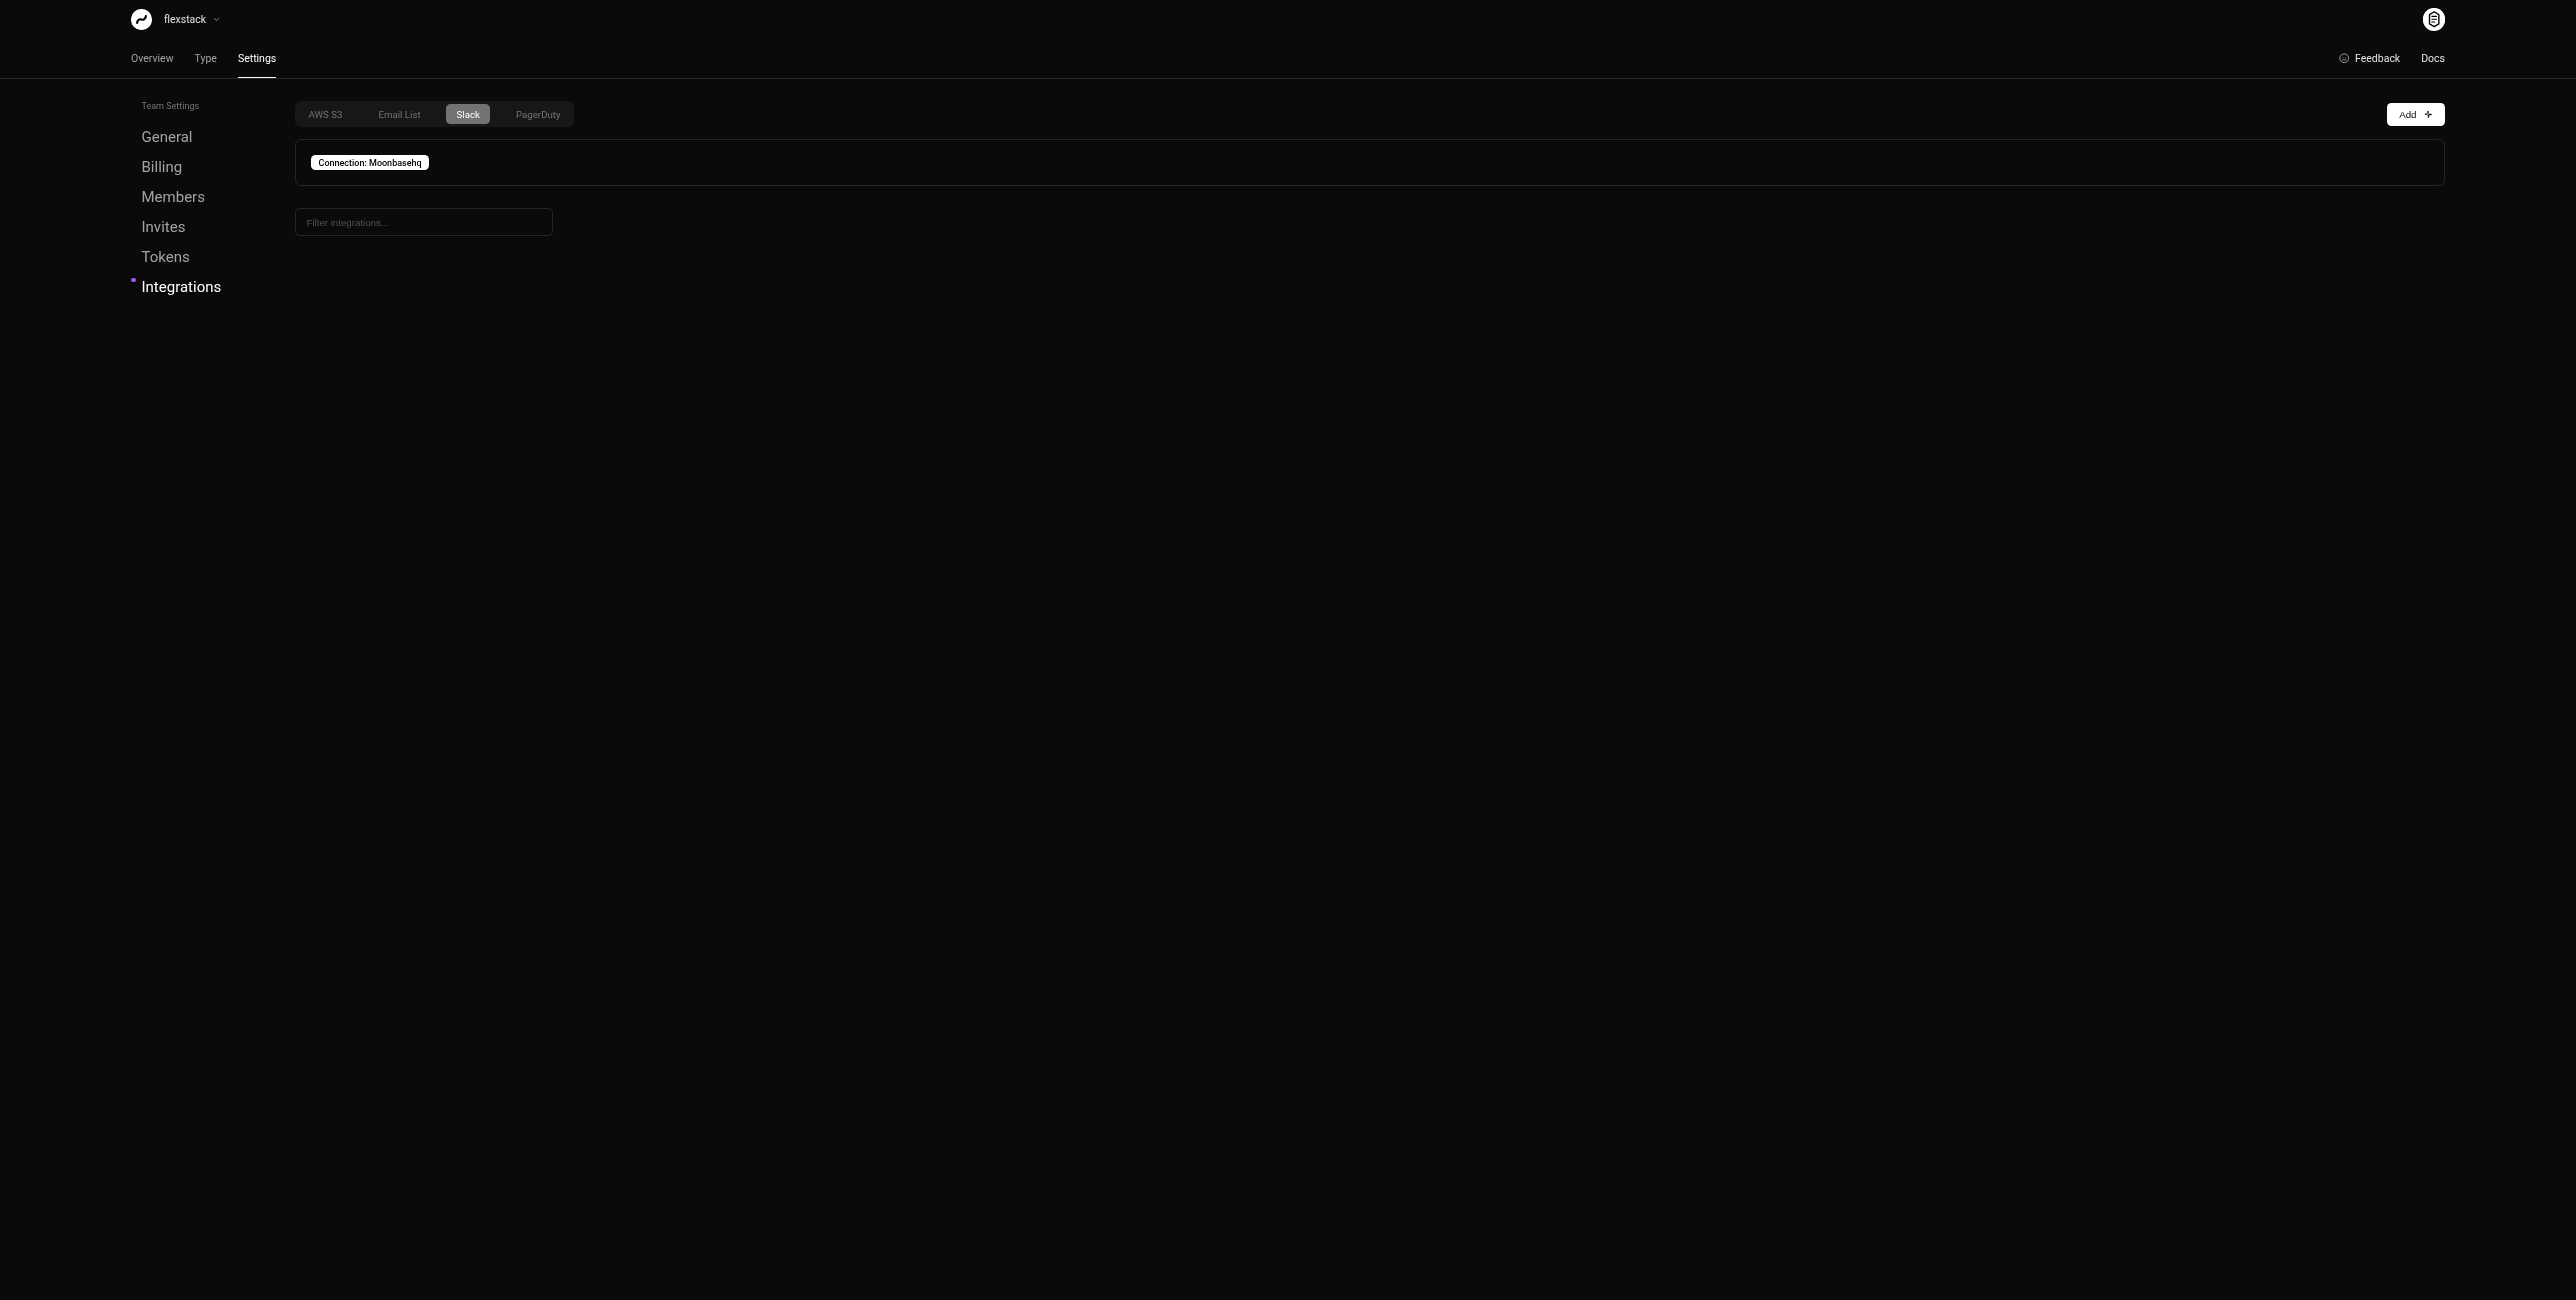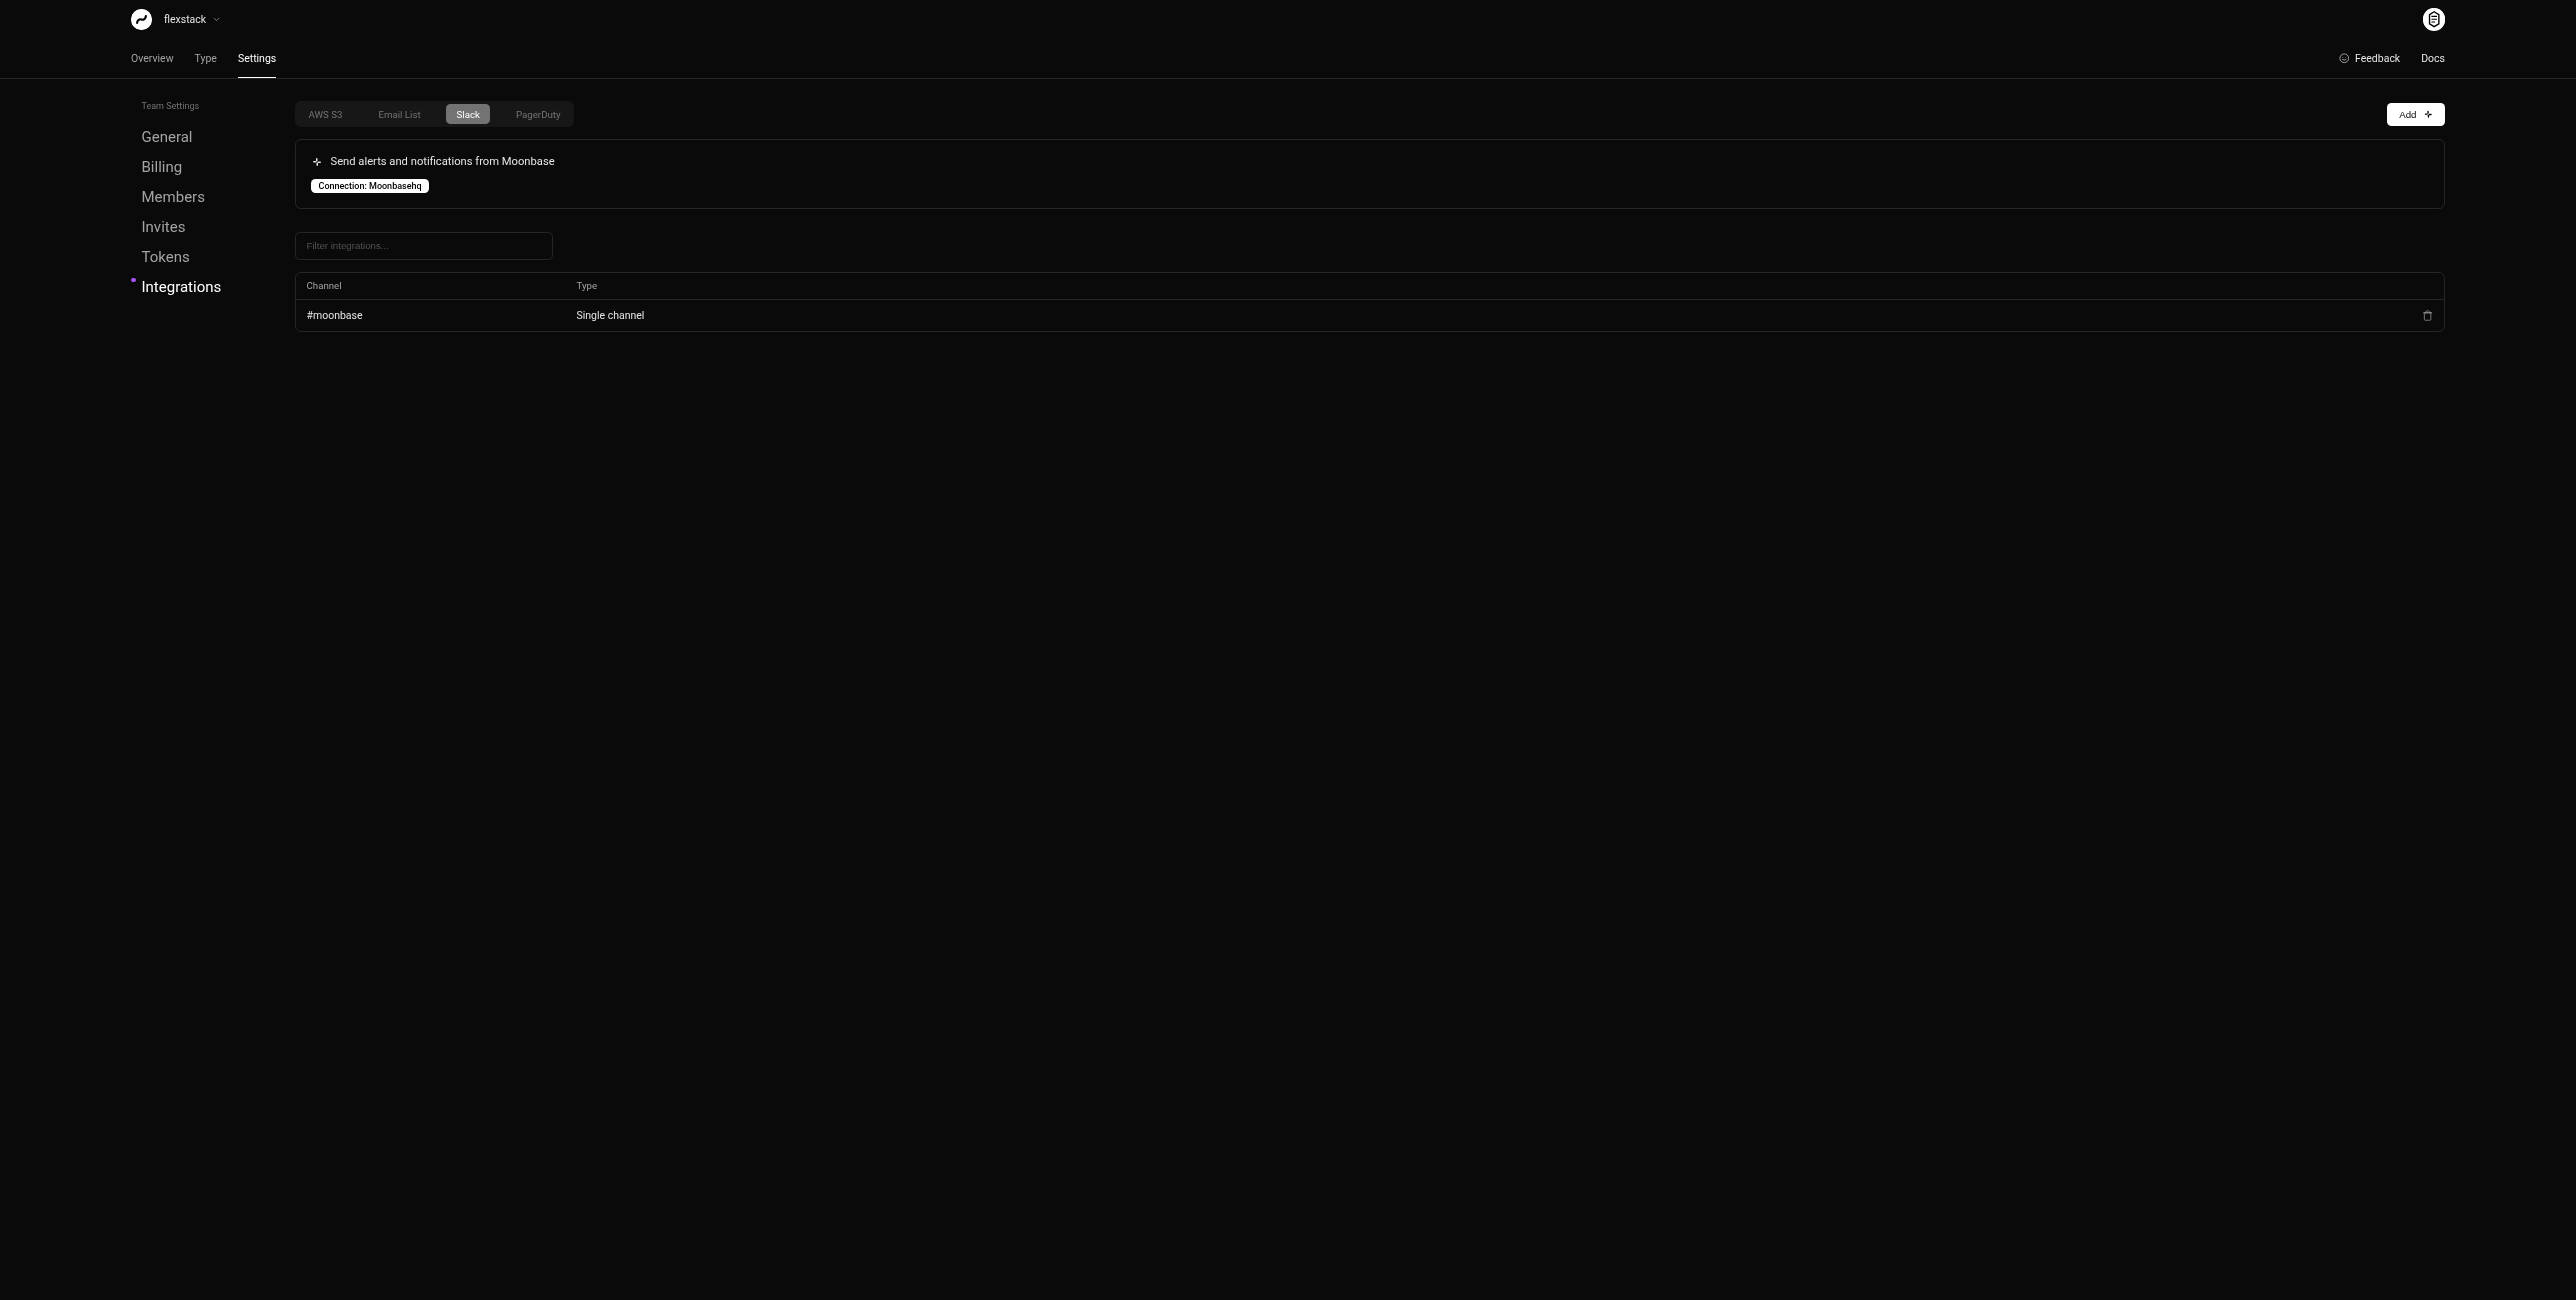--- a/index.html
+++ b/index.html
@@ -403,49 +403,22 @@
           <rect x="4" y="10" width="7" height="3" rx="1.5" fill="#000"></rect>
           <rect x="13" y="11" width="7" height="3" rx="1.5" fill="#000"></rect>
           <rect x="10" y="4" width="3" height="7" rx="1.5" fill="#000"></rect>
           <rect x="11" y="13" width="3" height="7" rx="1.5" fill="#000"></rect>
         </svg>
       </button>
     </div>
     
     
     <div class="integration-card">
-      <div class="integration-card-header">
-        <svg width="12" height="12" viewBox="0 0 24 24">
-          <rect x="4" y="10" width="7" height="3" rx="1.5" fill="#e5e5e5"></rect>
-          <rect x="13" y="11" width="7" height="3" rx="1.5" fill="#e5e5e5"></rect>
-          <rect x="10" y="4" width="3" height="7" rx="1.5" fill="#e5e5e5"></rect>
-          <rect x="11" y="13" width="3" height="7" rx="1.5" fill="#e5e5e5"></rect>
-        </svg>
-        <span class="integration-title">Send alerts and notifications from Moonbase</span>
-      </div>
       <span class="connection-badge">Connection: Moonbasehq</span>
     </div>
     
     
     <input type="text" class="filter-input" placeholder="Filter integrations..." style="">
     
     
-    <div class="integrations-table">
-      <div class="table-header">
-        <div class="table-header-cell col-channel">Channel</div>
-        <div class="table-header-cell col-type">Type</div>
-        <div class="col-actions"></div>
-      </div>
-      <div class="table-row">
-        <div class="table-cell col-channel">#moonbase</div>
-        <div class="table-cell col-type">Single channel</div>
-        <div class="col-actions">
-          <div class="delete-btn">
-            <svg width="11.2" height="11.2" viewBox="0 0 24 24" fill="none">
-              <path d="M3 6h18M8 6V4a2 2 0 012-2h4a2 2 0 012 2v2m3 0v14a2 2 0 01-2 2H7a2 2 0 01-2-2V6h14z" stroke="#a3a3a3" stroke-width="1.5" stroke-linecap="round" stroke-linejoin="round"></path>
-            </svg>
-          </div>
-        </div>
-      </div>
-    </div>
   </div>
 </div>
 
 
 </body></html>

